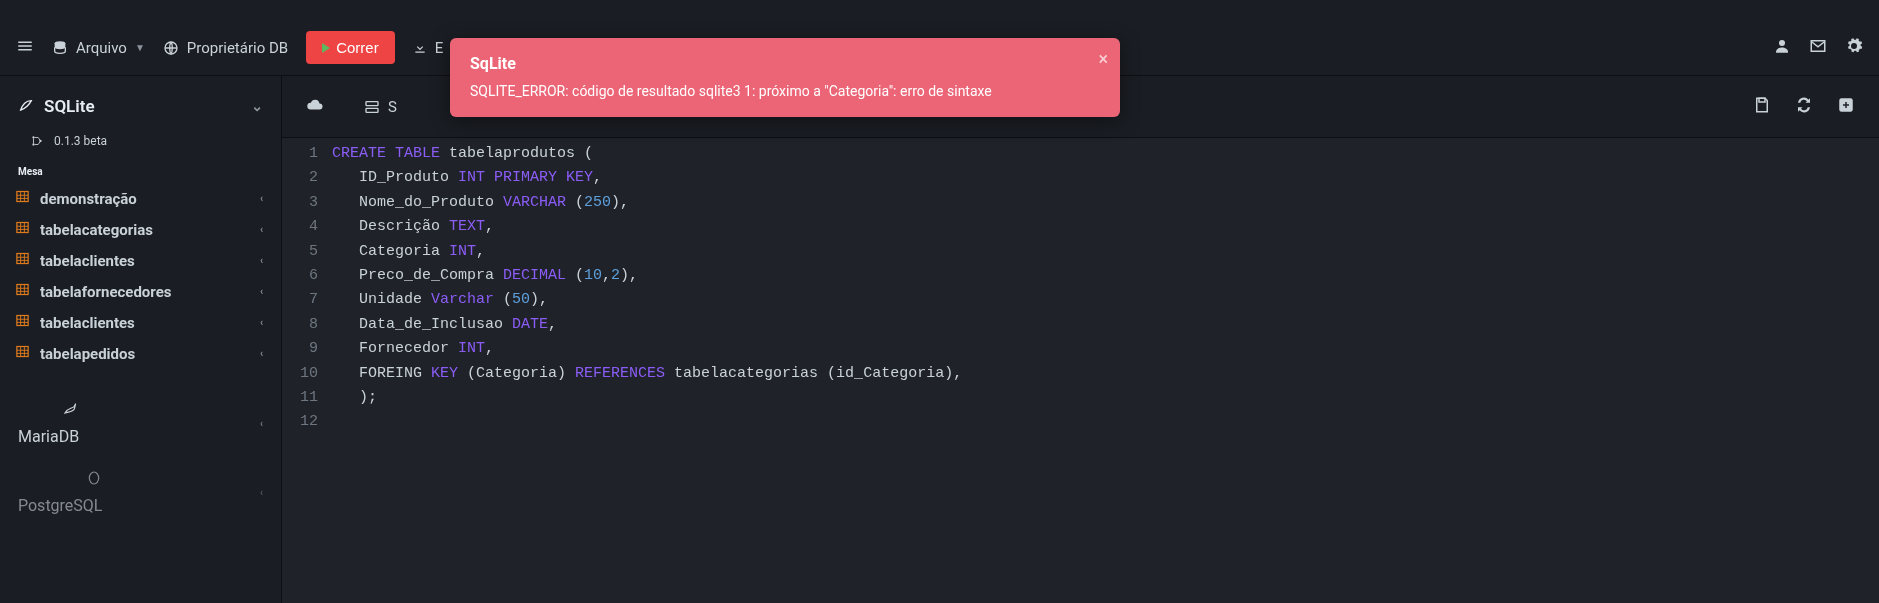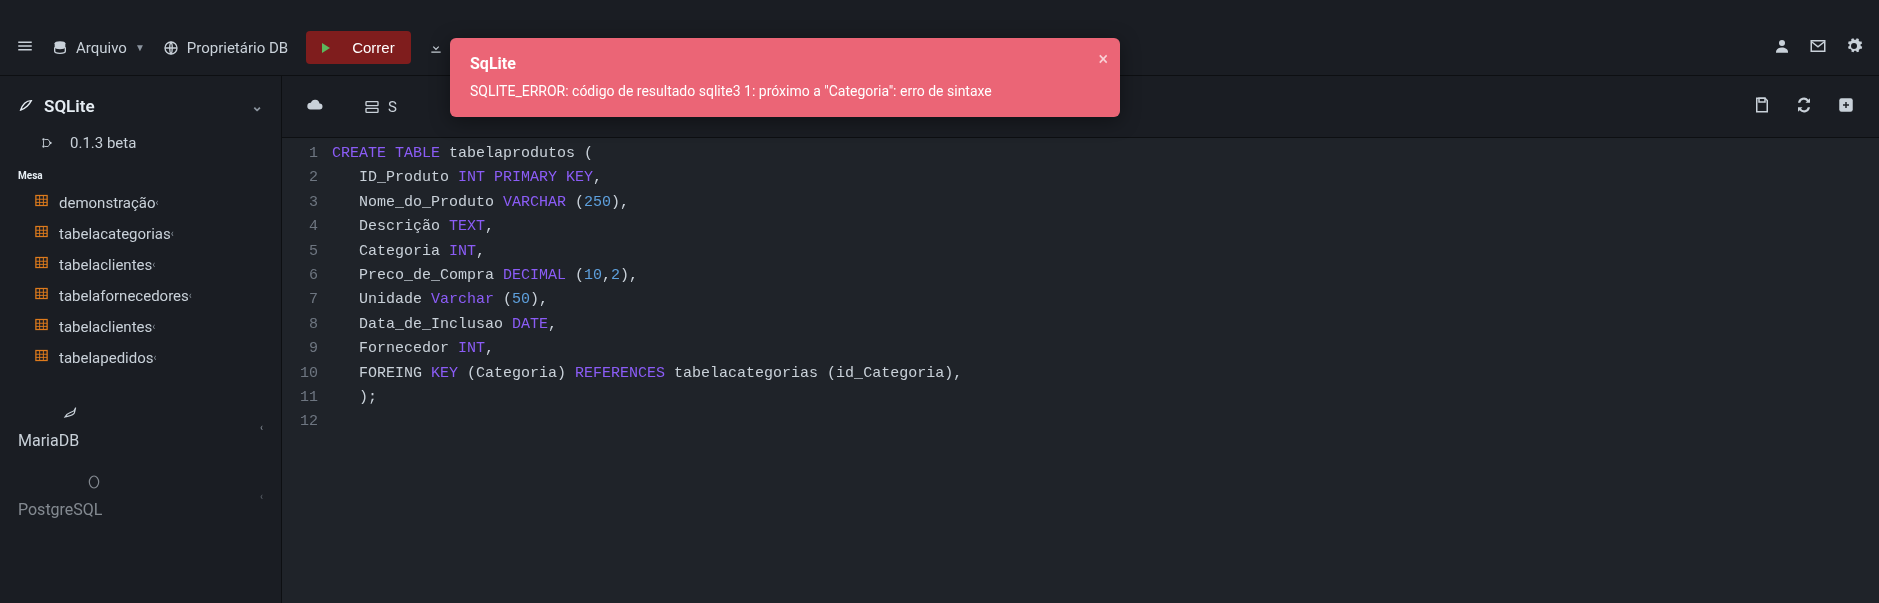--- a/index.html
+++ b/index.html
@@ -25,26 +25,26 @@
 }
 .nav-left { display: flex; align-items: center; gap: 18px; }
 .nav-right { margin-left: auto; display: flex; align-items: center; gap: 18px; }
 .nav-icon { color: #c9d1d9; cursor: pointer; font-size: 16px; }
 .nav-icon svg { width: 18px; height: 18px; fill: currentColor; }
 .nav-item {
   display: flex; align-items: center; gap: 8px;
   color: #c9d1d9; cursor: pointer; font-size: 15px;
 }
 .btn-run {
-  background: #7f1d1d;
+  background: #ef4444;
   color: #fff;
   border: none;
   padding: 8px 16px;
   border-radius: 4px;
-  display: flex; align-items: center; gap: 22px;
+  display: flex; align-items: center; gap: 6px;
   cursor: pointer;
   font-size: 15px;
   text-align: center;
 }
 .btn-run .play { width: 0; height: 0; border-left: 8px solid #5cb85c; border-top: 5px solid transparent; border-bottom: 5px solid transparent; }
 
 
 .main { display: flex; height: calc(100% - 76px); }
 .sidebar {
   width: 282px;
@@ -55,37 +55,38 @@
 }
 .sidebar-db-header {
   display: flex; align-items: center; justify-content: space-between;
   padding: 10px 18px;
   font-size: 17px; font-weight: 600;
   color: #e6edf3;
   cursor: pointer;
 }
 .sidebar-db-header .chev { font-size: 14px; color: #8b949e; }
 .sidebar-version {
-  padding: 8px 18px 8px 40px;
+  padding: 8px 18px 8px 30px;
   color: #c9d1d9;
-  font-size: 15px;
-  display: flex; align-items: center; gap: 16px;
+  font-size: 12px;
+  display: flex; align-items: center; gap: 10px;
 }
 .sidebar-section-title {
   padding: 10px 18px 6px 18px;
   font-weight: 700;
   font-size: 10px;
   color: #e6edf3;
 }
 .sidebar-table {
-  display: flex; align-items: center; 
-  padding: 6px 18px 6px 34px;
+  display: flex; align-items: center; justify-content: space-between;
+  padding: 6px 18px 6px 15px;
   font-size: 15px;
   color: #c9d1d9;
   cursor: pointer;
+  font-weight: bold;
 }
 .sidebar-table .tbl-left { display: flex; align-items: center; gap: 10px; }
 .sidebar-table .tbl-icon { color: #de7b1d; }
 .sidebar-db2 {
   display: flex; align-items: center; justify-content: space-between;
   padding: 12px 18px;
   font-size: 16px;
   color: #c9d1d9;
   cursor: pointer;
 }

